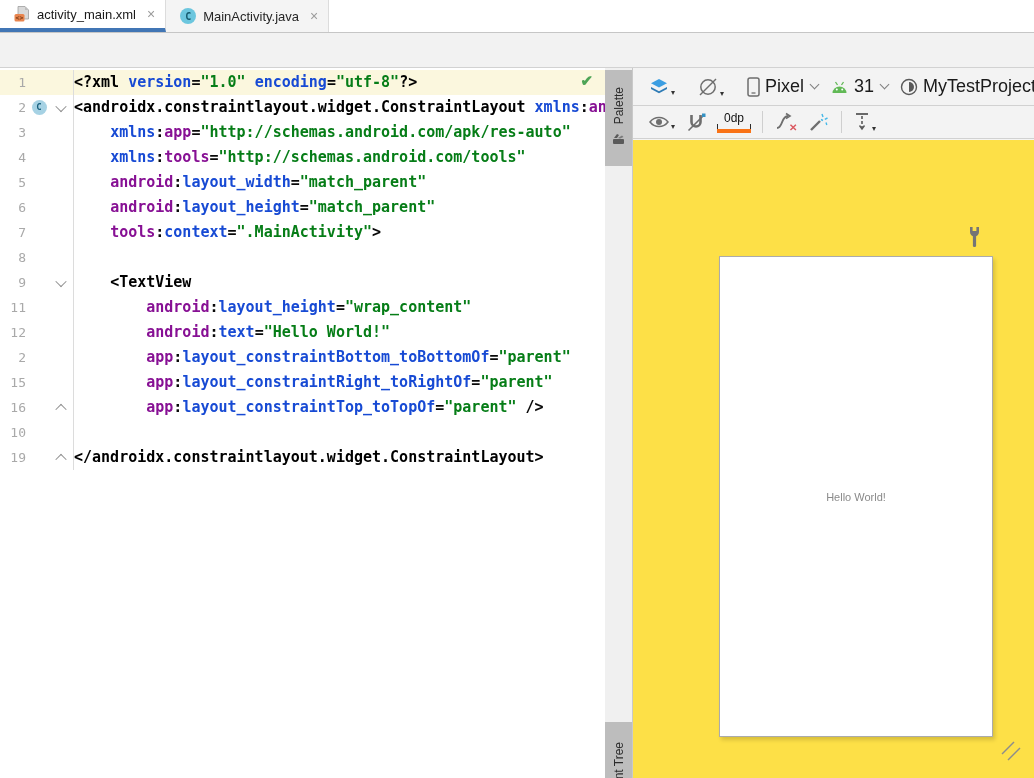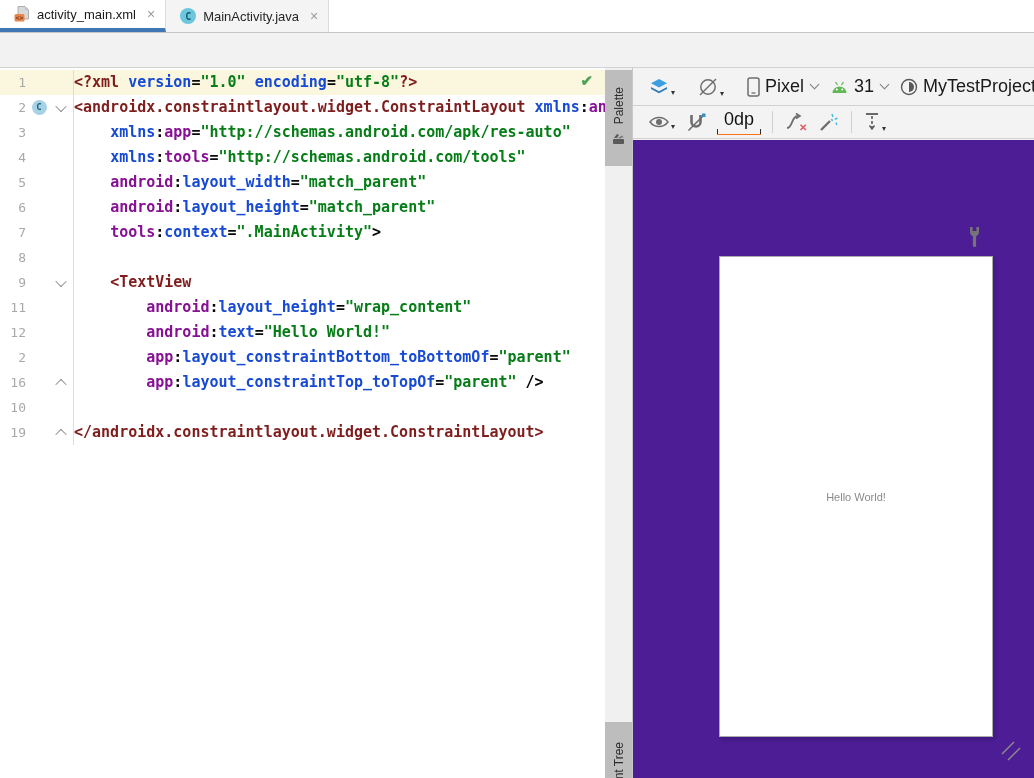--- a/index.html
+++ b/index.html
@@ -35,21 +35,21 @@
   .badge-slot{display:inline-flex;width:26px;justify-content:center;}
   .fold-slot{display:inline-flex;width:18px;justify-content:center;align-items:center;}
   .cbadge{width:15px;height:15px;border-radius:50%;background:#a6d2e4;color:#18607e;
           font-size:9px;font-weight:bold;display:inline-flex;align-items:center;justify-content:center;
           font-family:"DejaVu Sans Mono",monospace;}
   .fold{display:inline-block;width:7px;height:7px;border-right:1.4px solid #8f8f8f;
         border-bottom:1.4px solid #8f8f8f;background:transparent;}
   .fold.down{transform:rotate(45deg) translate(-1px,-1px);}
   .fold.up{transform:rotate(-135deg) translate(-1px,-1px);}
   .code{font-family:"DejaVu Sans Mono",monospace;font-size:15px;font-weight:bold;white-space:pre;}
-  .tk-tag{color:#7f1d1d}.tk-attr{color:#174ad4}.tk-ns{color:#871094}
+  .tk-tag{color:#000000}.tk-attr{color:#174ad4}.tk-ns{color:#871094}
   .tk-str{color:#067d17}.tk-txt{color:#080808}
   .check{position:absolute;right:12px;top:4px;color:#4da456;font-size:15px;font-weight:bold;}
 
   
   .toolstrip{position:absolute;left:605px;top:68px;width:28px;height:710px;background:#f0f0f0;
              border-right:1px solid #c9c9c9;box-sizing:border-box;}
   .vtab{position:absolute;left:0;width:27px;background:#bdbdbd;display:flex;flex-direction:column;
         align-items:center;justify-content:center;cursor:default;}
   .vtab.palette{top:2px;height:96px;}
   .vtab.ctree{top:654px;height:130px;}
@@ -63,27 +63,27 @@
   .dtoolbar.row1{height:38px;}
   .dtoolbar.row2{height:33px;}
   .tbtn{display:flex;align-items:flex-end;background:none;border:none;padding:2px 5px;gap:1px;cursor:default;}
   .sel{display:flex;align-items:center;background:none;border:none;padding:2px 6px;gap:5px;
        font-size:18px;color:#1a1a1a;font-family:"Liberation Sans",sans-serif;cursor:default;}
   .dd{font-size:8px;color:#333;line-height:8px;}
   .chev{width:6px;height:6px;border-right:1.4px solid #7f7f7f;border-bottom:1.4px solid #7f7f7f;
         transform:rotate(45deg);margin:-4px 0 0 2px;}
   .vdiv{width:1px;height:22px;background:#cfcfcf;margin:0 6px;}
   .vdiv.push{margin-left:auto;margin-right:4px;}
-  .margin-bracket{position:relative;font-size:18px;color:#111;padding:0 7px 4px;
-                  border-bottom:1px solid #f97316;}
+  .margin-bracket{position:relative;font-size:12px;color:#111;padding:0 7px 4px;
+                  border-bottom:4px solid #f97316;}
   .margin-bracket::before,.margin-bracket::after{content:"";position:absolute;bottom:0;width:1px;
                   height:5px;background:#2b2b2b;}
   .margin-bracket::before{left:0}.margin-bracket::after{right:0}
 
-  .canvas{position:absolute;left:0;top:72px;right:0;bottom:0;background:#4c1d95;text-align:right;}
+  .canvas{position:absolute;left:0;top:72px;right:0;bottom:0;background:#fde047;text-align:right;}
   .device{position:absolute;left:86px;top:116px;width:272px;height:479px;background:#fff;
           border:1px solid #ababab;box-shadow:2px 3px 4px rgba(0,0,0,.15);
           display:flex;align-items:center;justify-content:center;}
   .hello{font-size:11px;color:#8a8a8a;}
   .wrench{position:absolute;left:334px;top:86px;}
   .resize{position:absolute;right:10px;bottom:10px;}
 </style>
 </head>
 <body>
 
@@ -118,20 +118,21 @@
         <div class="ed-row"><div class="gutter"><span class="lnum">3</span><span class="badge-slot"></span><span class="fold-slot"></span></div><div class="code"><span>    </span><span class="tk-attr">xmlns</span><span class="tk-txt">:</span><span class="tk-ns">app</span><span class="tk-txt">=</span><span class="tk-str">"http://schemas.android.com/apk/res-auto"</span></div></div>
         <div class="ed-row"><div class="gutter"><span class="lnum">4</span><span class="badge-slot"></span><span class="fold-slot"></span></div><div class="code"><span>    </span><span class="tk-attr">xmlns</span><span class="tk-txt">:</span><span class="tk-ns">tools</span><span class="tk-txt">=</span><span class="tk-str">"http://schemas.android.com/tools"</span></div></div>
         <div class="ed-row"><div class="gutter"><span class="lnum">5</span><span class="badge-slot"></span><span class="fold-slot"></span></div><div class="code"><span>    </span><span class="tk-ns">android</span><span class="tk-txt">:</span><span class="tk-attr">layout_width</span><span class="tk-txt">=</span><span class="tk-str">"match_parent"</span></div></div>
         <div class="ed-row"><div class="gutter"><span class="lnum">6</span><span class="badge-slot"></span><span class="fold-slot"></span></div><div class="code"><span>    </span><span class="tk-ns">android</span><span class="tk-txt">:</span><span class="tk-attr">layout_height</span><span class="tk-txt">=</span><span class="tk-str">"match_parent"</span></div></div>
         <div class="ed-row"><div class="gutter"><span class="lnum">7</span><span class="badge-slot"></span><span class="fold-slot"></span></div><div class="code"><span>    </span><span class="tk-ns">tools</span><span class="tk-txt">:</span><span class="tk-attr">context</span><span class="tk-txt">=</span><span class="tk-str">".MainActivity"</span><span class="tk-txt">&gt;</span></div></div>
         <div class="ed-row"><div class="gutter"><span class="lnum">8</span><span class="badge-slot"></span><span class="fold-slot"></span></div><div class="code"></div></div>
         <div class="ed-row"><div class="gutter"><span class="lnum">9</span><span class="badge-slot"></span><span class="fold-slot"><span class="fold down"></span></span></div><div class="code"><span>    </span><span class="tk-tag">&lt;TextView</span></div></div>
         <div class="ed-row"><div class="gutter"><span class="lnum">11</span><span class="badge-slot"></span><span class="fold-slot"></span></div><div class="code"><span>        </span><span class="tk-ns">android</span><span class="tk-txt">:</span><span class="tk-attr">layout_height</span><span class="tk-txt">=</span><span class="tk-str">"wrap_content"</span></div></div>
         <div class="ed-row"><div class="gutter"><span class="lnum">12</span><span class="badge-slot"></span><span class="fold-slot"></span></div><div class="code"><span>        </span><span class="tk-ns">android</span><span class="tk-txt">:</span><span class="tk-attr">text</span><span class="tk-txt">=</span><span class="tk-str">"Hello World!"</span></div></div>
         <div class="ed-row"><div class="gutter"><span class="lnum">2</span><span class="badge-slot"></span><span class="fold-slot"></span></div><div class="code"><span>        </span><span class="tk-ns">app</span><span class="tk-txt">:</span><span class="tk-attr">layout_constraintBottom_toBottomOf</span><span class="tk-txt">=</span><span class="tk-str">"parent"</span></div></div>
+        <div class="ed-row"><div class="gutter"><span class="lnum">15</span><span class="badge-slot"></span><span class="fold-slot"></span></div><div class="code"><span>        </span><span class="tk-ns">app</span><span class="tk-txt">:</span><span class="tk-attr">layout_constraintRight_toRightOf</span><span class="tk-txt">=</span><span class="tk-str">"parent"</span></div></div>
         <div class="ed-row"><div class="gutter"><span class="lnum">16</span><span class="badge-slot"></span><span class="fold-slot"><span class="fold up"></span></span></div><div class="code"><span>        </span><span class="tk-ns">app</span><span class="tk-txt">:</span><span class="tk-attr">layout_constraintTop_toTopOf</span><span class="tk-txt">=</span><span class="tk-str">"parent"</span><span class="tk-txt"> /&gt;</span></div></div>
         <div class="ed-row"><div class="gutter"><span class="lnum">10</span><span class="badge-slot"></span><span class="fold-slot"></span></div><div class="code"></div></div>
         <div class="ed-row"><div class="gutter"><span class="lnum">19</span><span class="badge-slot"></span><span class="fold-slot"><span class="fold up"></span></span></div><div class="code"><span class="tk-tag">&lt;/androidx.constraintlayout.widget.ConstraintLayout&gt;</span></div></div>
       </div>
     <span class="check">✔</span>
   </div>
 
   <div class="toolstrip">
     <div class="vtab palette">
       <span class="vlabel">Palette</span>

